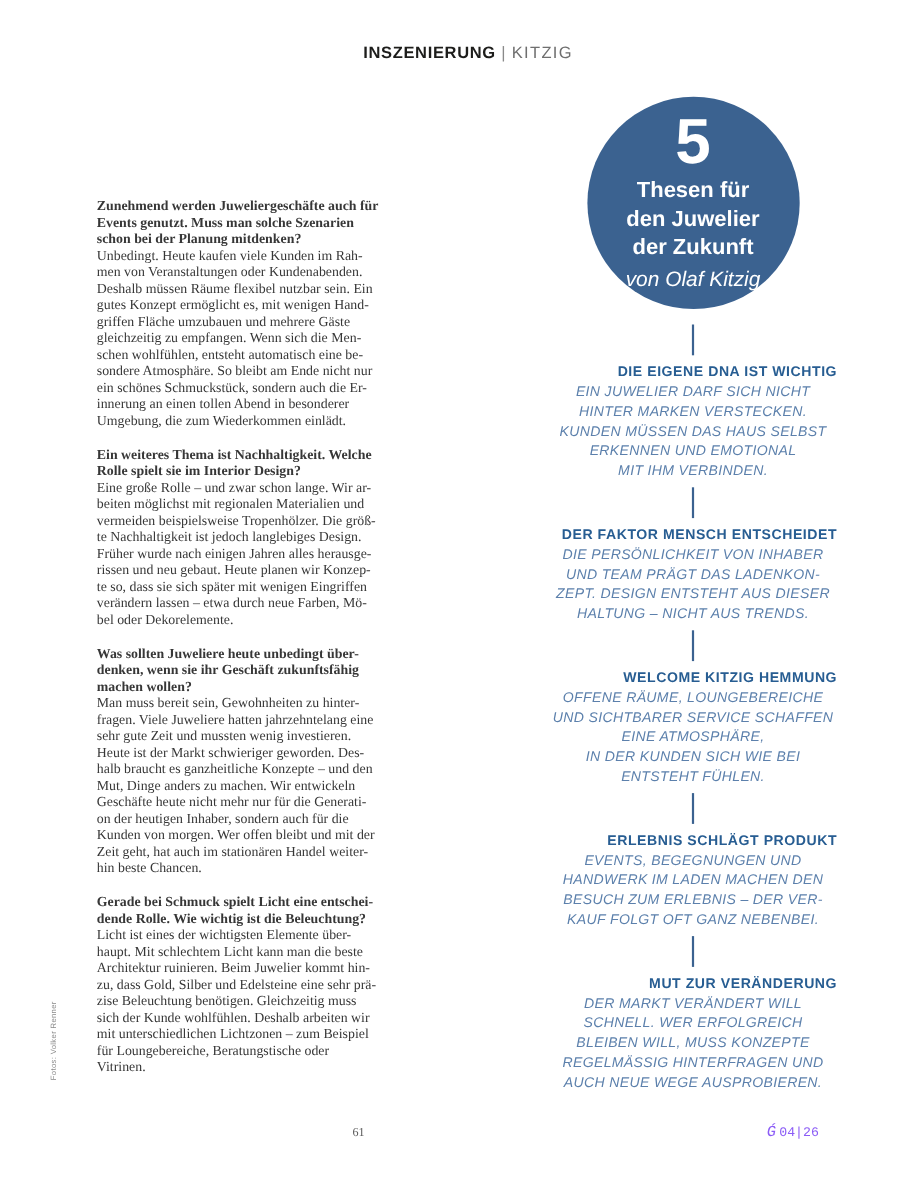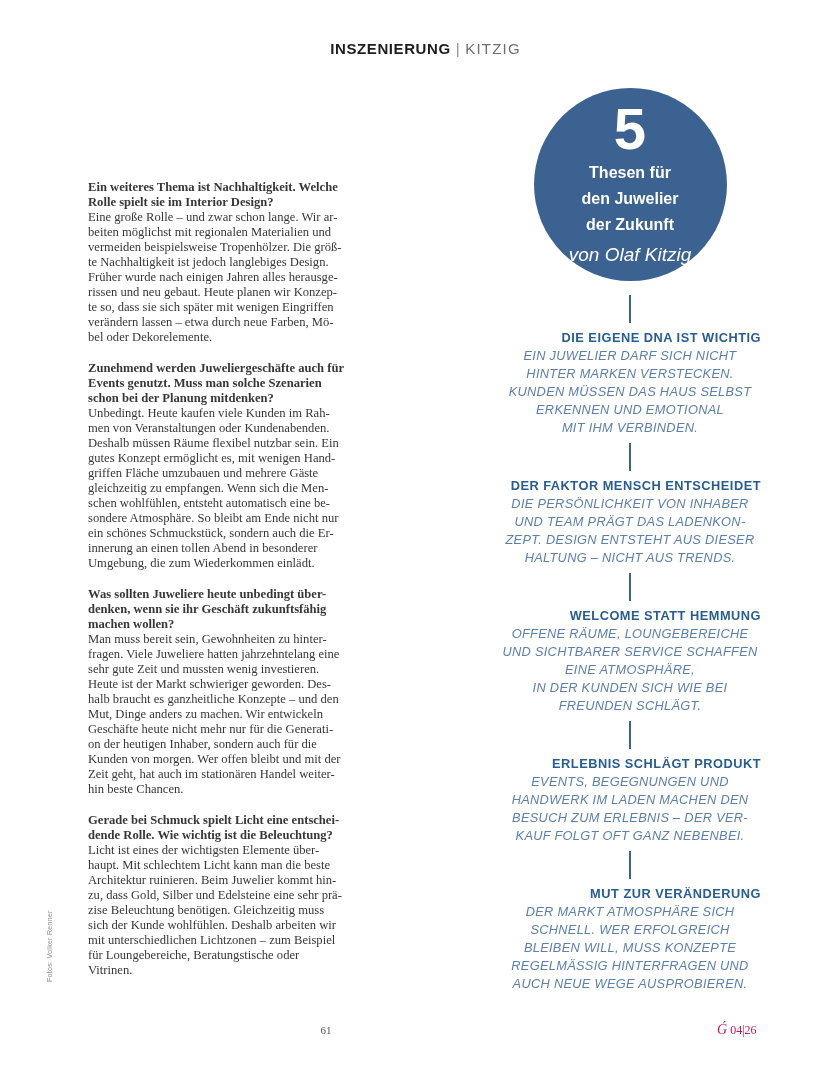--- a/index.html
+++ b/index.html
@@ -40,84 +40,84 @@
     display:flex;flex-direction:column;align-items:center;
     text-align:center;
   }
   .badge{
     width:193px;height:193px;border-radius:50%;
     background:#3b6290;color:#ffffff;
     display:flex;flex-direction:column;align-items:center;justify-content:center;
     margin-bottom:8px;
   }
   .badge .num{font-size:58px;font-weight:bold;line-height:58px;margin-top:-4px;}
-  .badge .title{font-size:16px;font-weight:bold;line-height:26px;white-space:pre-line;margin-top:2px;}
+  .badge .title{font-size:20px;font-weight:bold;line-height:26px;white-space:pre-line;margin-top:2px;}
   .badge .byline{font-size:19px;font-style:italic;margin-top:6px;}
 
   .connector{width:2px;height:28px;background:#3b6290;margin:6px 0;}
 
   .thesis{width:262px;}
   .thesis-title{
     font-size:12.8px;font-weight:bold;color:#275d92;
     letter-spacing:.5px;line-height:18px;text-align:right;
   }
   .thesis-body{
     font-size:12.8px;color:#5c80ac;letter-spacing:.3px;
     line-height:18px;white-space:pre-line;font-style:italic;
   }
 
   
   .footer-page{
     position:absolute;left:0;top:1024px;width:652px;text-align:center;
     font-family:"Liberation Serif",serif;font-size:11px;color:#5a5a5a;
   }
   .footer-issue{
-    position:absolute;left:717px;top:1022px;
-    font-family:Liberation Serif, serif;font-size:12px;color:#be185d;
+    position:absolute;left:697px;top:1022px;
+    font-family:Liberation Mono, monospace;font-size:12px;color:#8b5cf6;
   }
   .footer-issue .glyph{font-style:italic;font-size:14px;padding-right:3px;}
 </style>
 </head>
 <body>
 
 <div class="header">
   <span class="section">INSZENIERUNG</span><span class="sep">|</span><span class="topic">KITZIG</span>
 </div>
 
 <div class="article">
-  <div class="qa-block">
-    <p class="qa-q">Ein weiteres Thema ist Nachhaltigkeit. Welche
-Rolle spielt sie im Interior Design?</p>
-    <p class="qa-a">Eine große Rolle – und zwar schon lange. Wir ar-
-beiten möglichst mit regionalen Materialien und
-vermeiden beispielsweise Tropenhölzer. Die größ-
-te Nachhaltigkeit ist jedoch langlebiges Design.
-Früher wurde nach einigen Jahren alles herausge-
-rissen und neu gebaut. Heute planen wir Konzep-
-te so, dass sie sich später mit wenigen Eingriffen
-verändern lassen – etwa durch neue Farben, Mö-
-bel oder Dekorelemente.</p>
-  </div>
   <div class="qa-block">
     <p class="qa-q">Zunehmend werden Juweliergeschäfte auch für
 Events genutzt. Muss man solche Szenarien
 schon bei der Planung mitdenken?</p>
     <p class="qa-a">Unbedingt. Heute kaufen viele Kunden im Rah-
 men von Veranstaltungen oder Kundenabenden.
 Deshalb müssen Räume flexibel nutzbar sein. Ein
 gutes Konzept ermöglicht es, mit wenigen Hand-
 griffen Fläche umzubauen und mehrere Gäste
 gleichzeitig zu empfangen. Wenn sich die Men-
 schen wohlfühlen, entsteht automatisch eine be-
 sondere Atmosphäre. So bleibt am Ende nicht nur
 ein schönes Schmuckstück, sondern auch die Er-
 innerung an einen tollen Abend in besonderer
 Umgebung, die zum Wiederkommen einlädt.</p>
   </div>
   <div class="qa-block">
+    <p class="qa-q">Ein weiteres Thema ist Nachhaltigkeit. Welche
+Rolle spielt sie im Interior Design?</p>
+    <p class="qa-a">Eine große Rolle – und zwar schon lange. Wir ar-
+beiten möglichst mit regionalen Materialien und
+vermeiden beispielsweise Tropenhölzer. Die größ-
+te Nachhaltigkeit ist jedoch langlebiges Design.
+Früher wurde nach einigen Jahren alles herausge-
+rissen und neu gebaut. Heute planen wir Konzep-
+te so, dass sie sich später mit wenigen Eingriffen
+verändern lassen – etwa durch neue Farben, Mö-
+bel oder Dekorelemente.</p>
+  </div>
+  <div class="qa-block">
     <p class="qa-q">Was sollten Juweliere heute unbedingt über-
 denken, wenn sie ihr Geschäft zukunftsfähig
 machen wollen?</p>
     <p class="qa-a">Man muss bereit sein, Gewohnheiten zu hinter-
 fragen. Viele Juweliere hatten jahrzehntelang eine
 sehr gute Zeit und mussten wenig investieren.
 Heute ist der Markt schwieriger geworden. Des-
 halb braucht es ganzheitliche Konzepte – und den
 Mut, Dinge anders zu machen. Wir entwickeln
 Geschäfte heute nicht mehr nur für die Generati-
@@ -170,43 +170,43 @@
     <div class="thesis-title">DER FAKTOR MENSCH ENTSCHEIDET</div>
     <div class="thesis-body">DIE PERSÖNLICHKEIT VON INHABER
 UND TEAM PRÄGT DAS LADENKON-
 ZEPT. DESIGN ENTSTEHT AUS DIESER
 HALTUNG – NICHT AUS TRENDS.</div>
   </div>
 
   <div class="connector"></div>
 
   <div class="thesis">
-    <div class="thesis-title">WELCOME STATT HEMMUNG</div>
+    <div class="thesis-title">WELCOME KITZIG HEMMUNG</div>
     <div class="thesis-body">OFFENE RÄUME, LOUNGEBEREICHE
 UND SICHTBARER SERVICE SCHAFFEN
 EINE ATMOSPHÄRE,
 IN DER KUNDEN SICH WIE BEI
-FREUNDEN SCHLÄGT.</div>
+ENTSTEHT FÜHLEN.</div>
   </div>
 
   <div class="connector"></div>
 
   <div class="thesis">
     <div class="thesis-title">ERLEBNIS SCHLÄGT PRODUKT</div>
     <div class="thesis-body">EVENTS, BEGEGNUNGEN UND
 HANDWERK IM LADEN MACHEN DEN
 BESUCH ZUM ERLEBNIS – DER VER-
 KAUF FOLGT OFT GANZ NEBENBEI.</div>
   </div>
 
   <div class="connector"></div>
 
   <div class="thesis">
     <div class="thesis-title">MUT ZUR VERÄNDERUNG</div>
-    <div class="thesis-body">DER MARKT ATMOSPHÄRE SICH
+    <div class="thesis-body">DER MARKT VERÄNDERT WILL
 SCHNELL. WER ERFOLGREICH
 BLEIBEN WILL, MUSS KONZEPTE
 REGELMÄSSIG HINTERFRAGEN UND
 AUCH NEUE WEGE AUSPROBIEREN.</div>
   </div>
 
 </div>
 
 <div class="footer-page">61</div>
 <div class="footer-issue">

